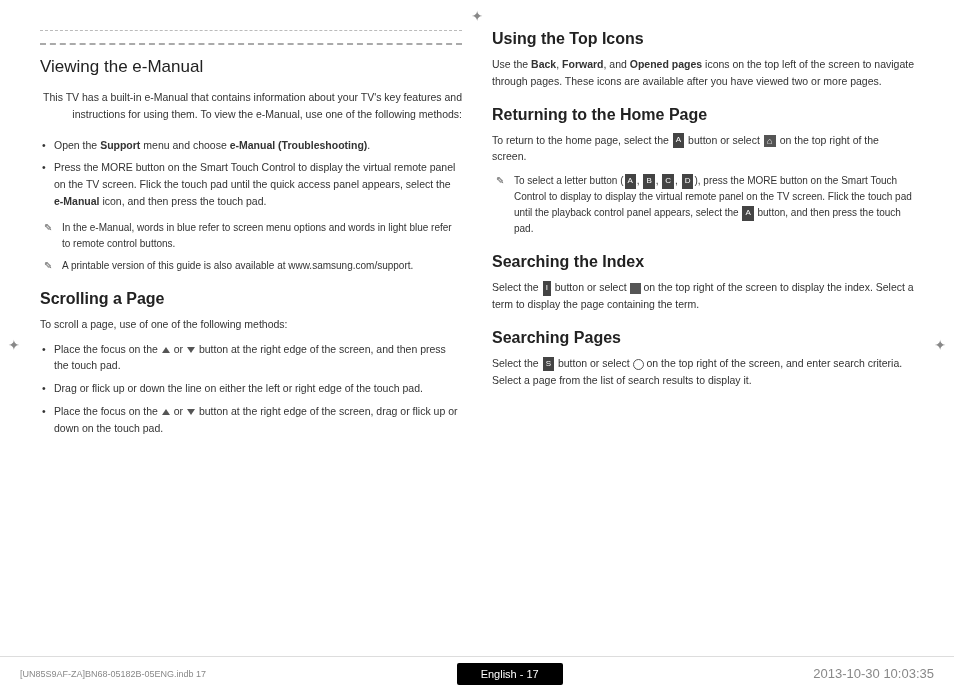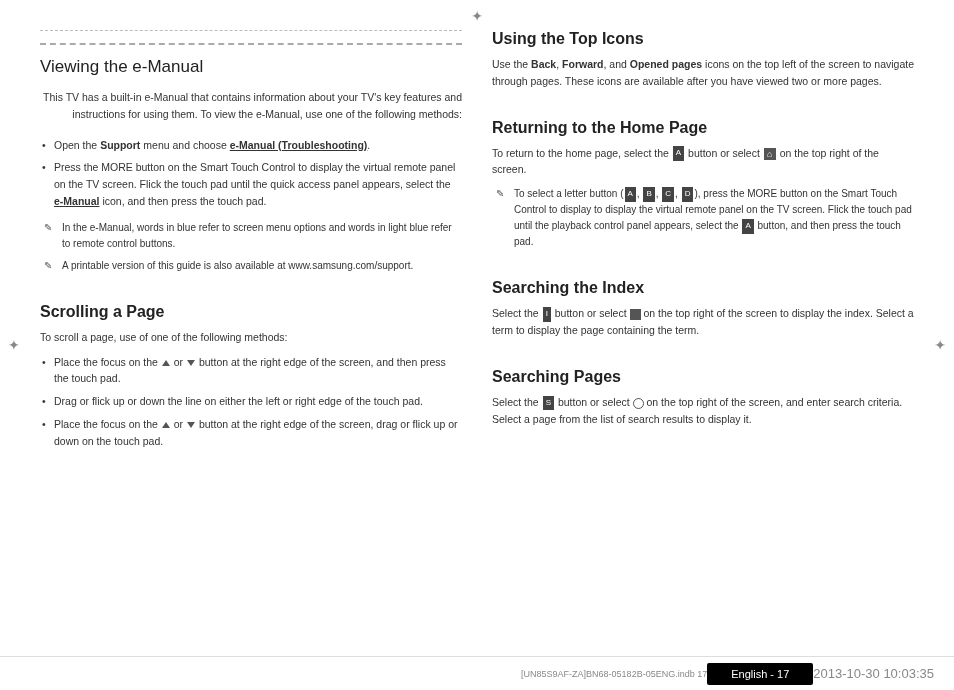--- a/index.html
+++ b/index.html
@@ -126,49 +126,48 @@
       left: 4px;
       top: 0;
       font-size: 10px;
       color: #555;
     }
 
     .section-heading {
       font-size: 16px;
       font-weight: bold;
       color: #222;
-      margin-top: 29px;
+      margin-top: 16px;
       margin-bottom: 8px;
     }
 
     .section-intro {
       font-size: 10.5px;
       line-height: 1.6;
       color: #333;
       margin-bottom: 8px;
     }
 
     b, strong {
       font-weight: bold;
     }
 
     .bold-underline {
       font-weight: bold;
-      text-decoration: underline;
     }
 
     .bottom-bar {
       position: absolute;
       bottom: 0;
       left: 0;
       right: 0;
       height: 34px;
       display: flex;
       align-items: center;
-      justify-content: flex-end;
+      justify-content: space-between;
       padding: 0 20px;
       border-top: 1px solid #ddd;
     }
 
     .bottom-left-text {
       font-size: 9px;
       color: #888;
     }
 
     .page-indicator {

